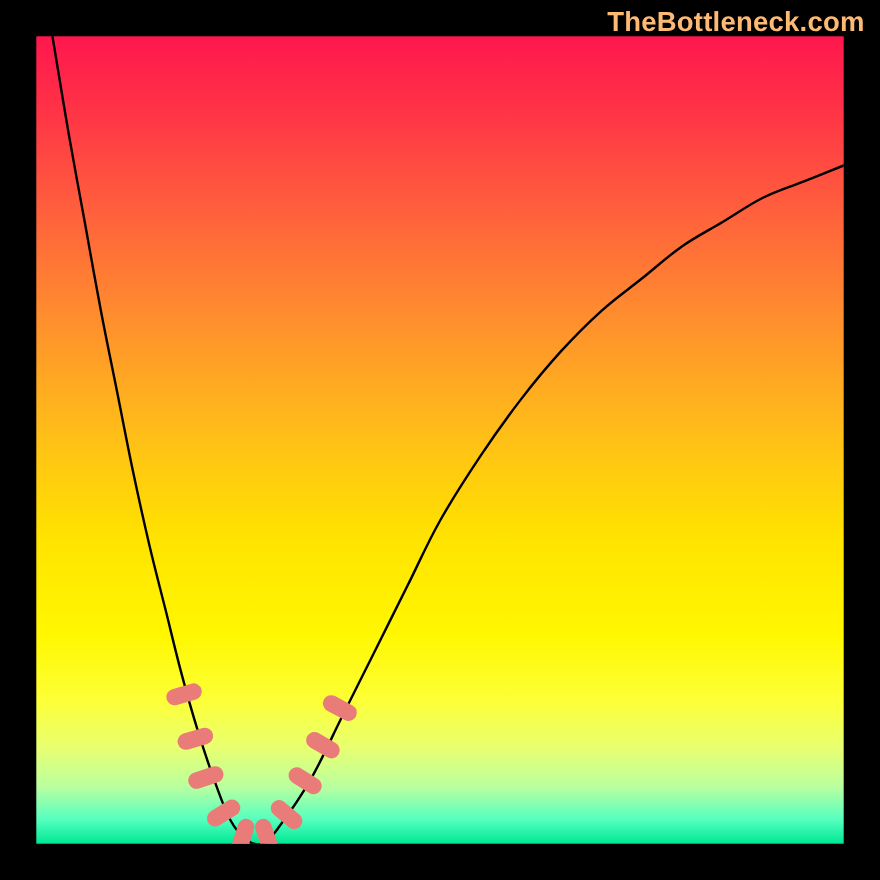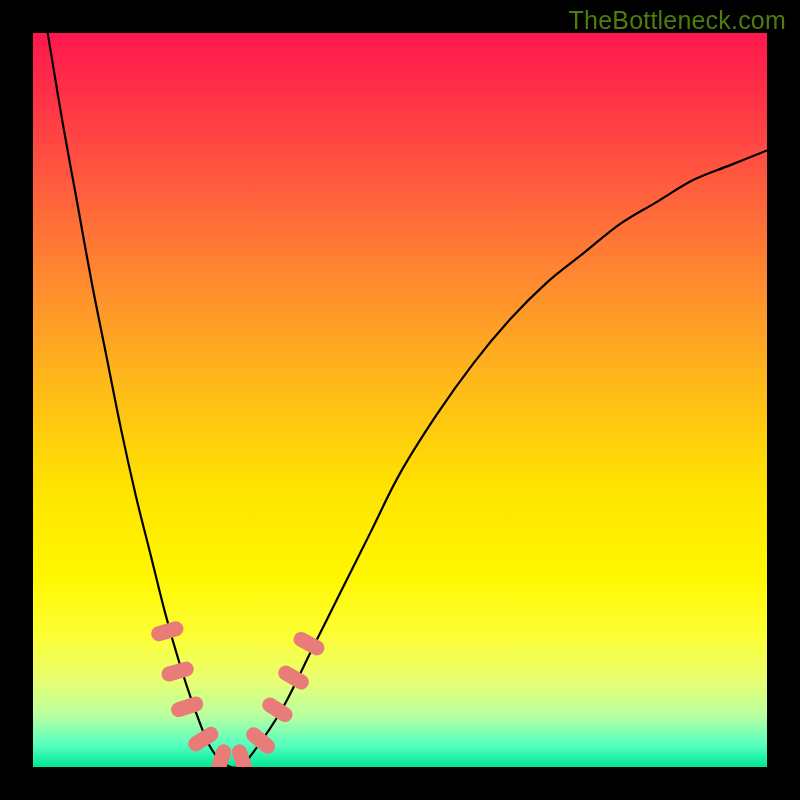--- a/index.html
+++ b/index.html
@@ -37,23 +37,23 @@
       #e9ff6f 88%,
       #b9ffa0 93%,
       #55ffc0 97%,
       #00e893 100%
     );
   }
   .watermark {
     position: absolute;
     top: 6px;
     right: 14px;
-    color: #4d7c0f;
+    color: #fdba74;
     font-size: 25px;
-    font-weight: 400;
+    font-weight: 700;
     letter-spacing: 0.2px;
     font-family: Arial, Helvetica, sans-serif;
   }
   svg.curve {
     position: absolute;
     top: 0;
     left: 0;
     width: 734px;
     height: 734px;
   }

